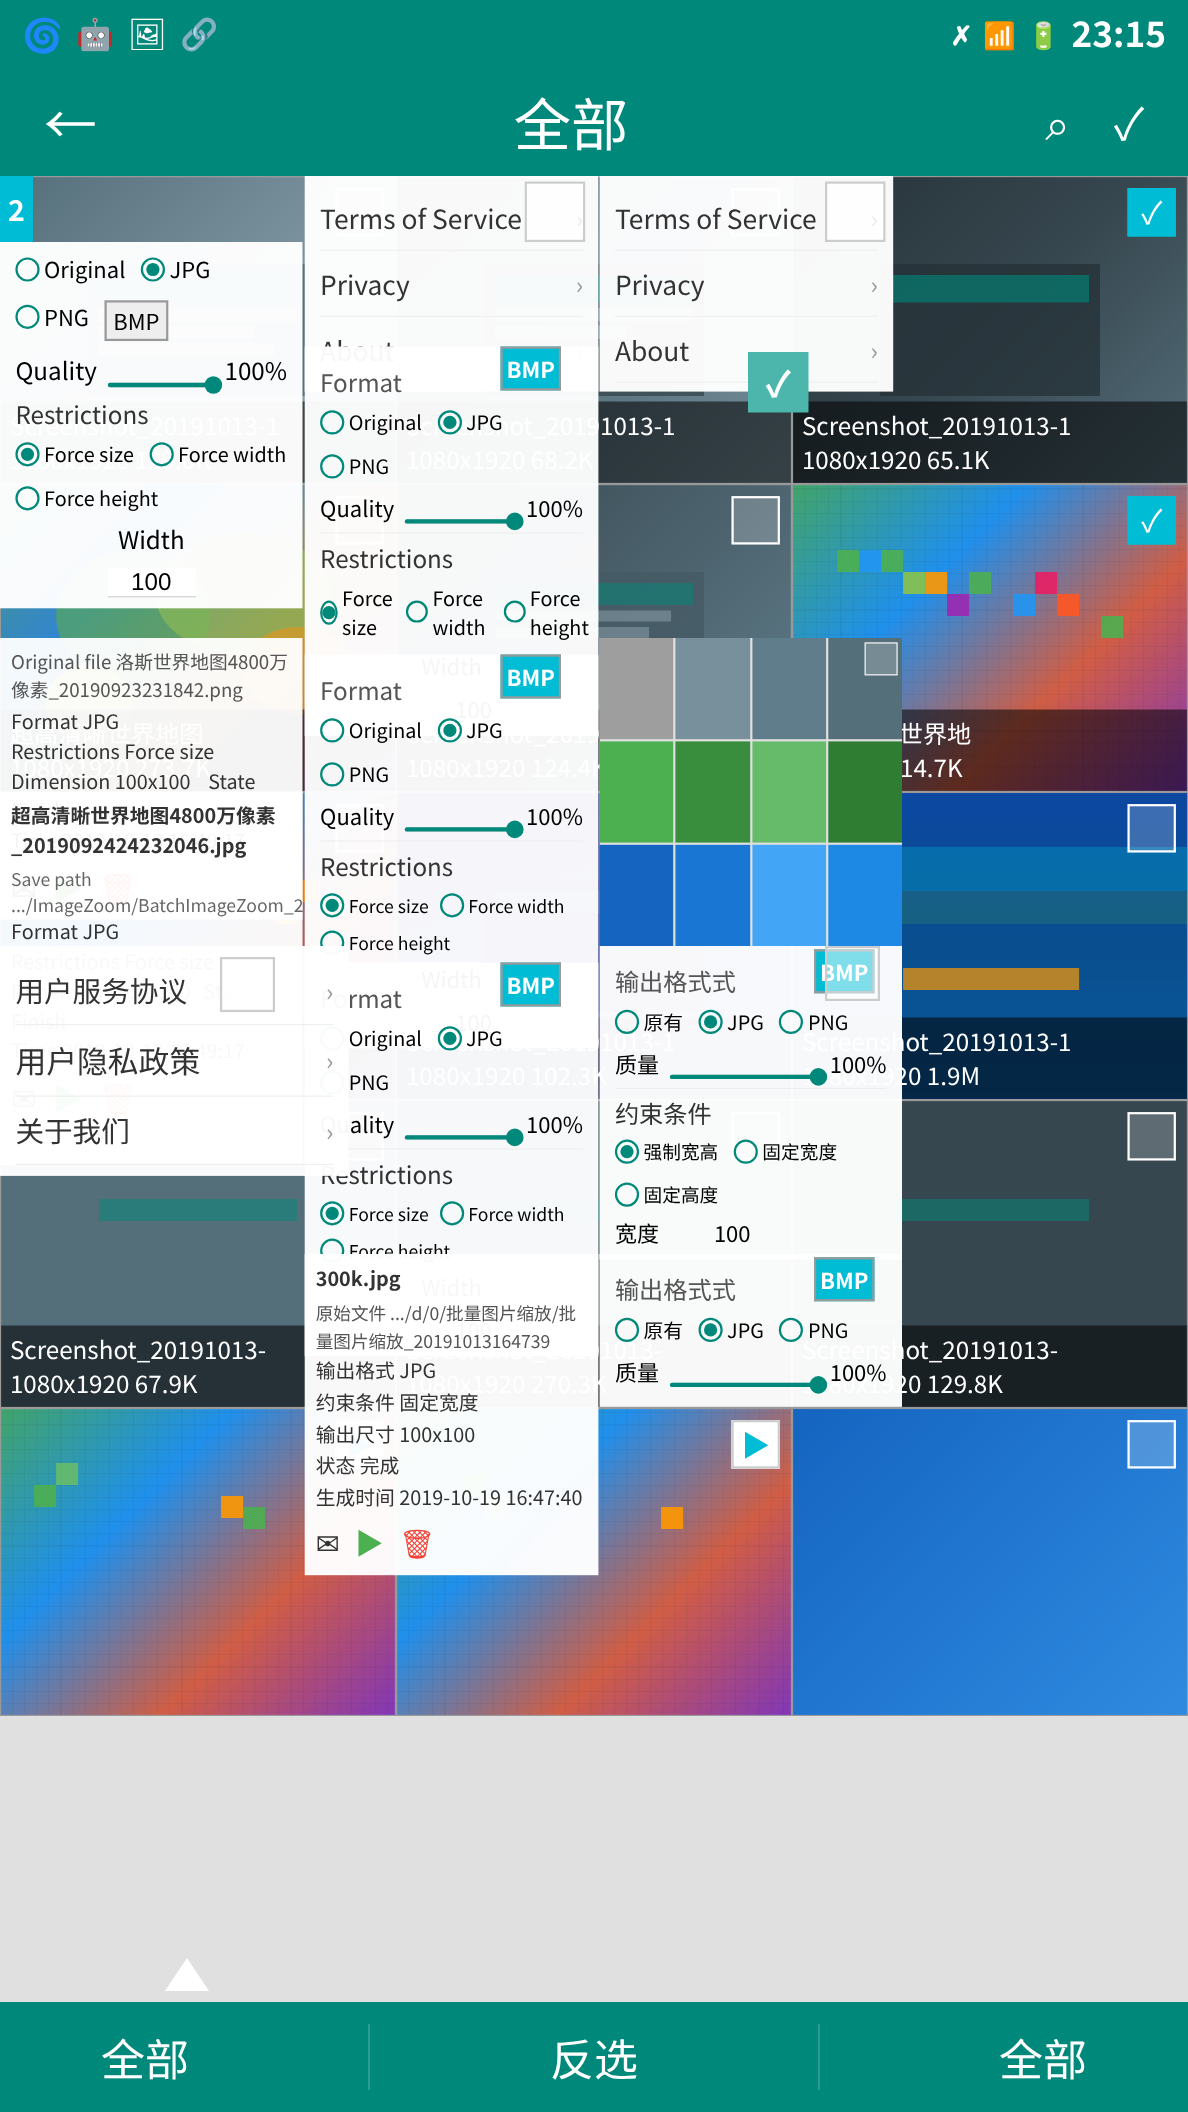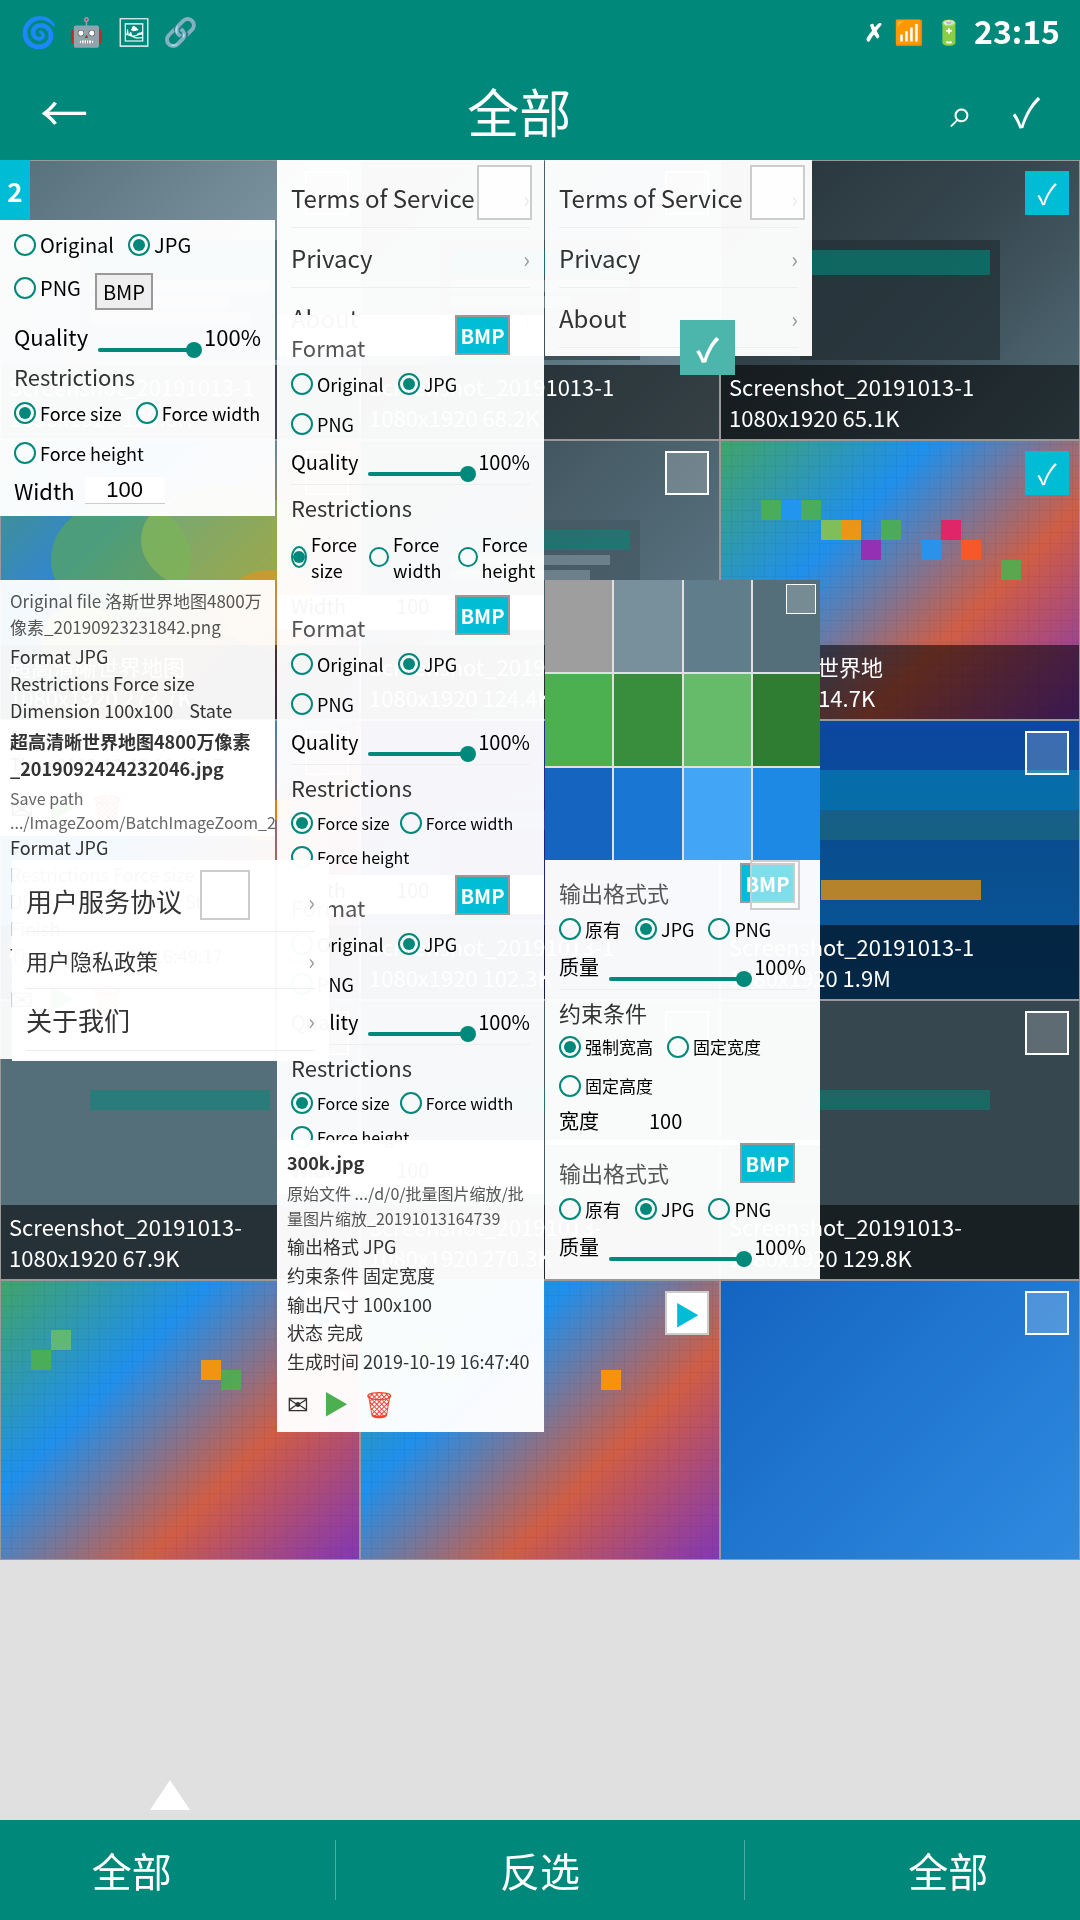--- a/index.html
+++ b/index.html
@@ -201,20 +201,21 @@
       gap: 14px;
       margin-bottom: 8px;
       flex-wrap: wrap;
     }
 
     .width-row {
       display: flex;
       align-items: center;
       gap: 10px;
       font-size: 22px;
+      flex-direction: column;
     }
 
     .width-input {
       border: none;
       border-bottom: 1px solid #ccc;
       font-size: 22px;
       width: 80px;
       text-align: center;
     }
 
@@ -268,21 +269,21 @@
       gap: 14px;
       margin-top: 8px;
     }
     .action-icon {
       font-size: 28px;
     }
 
     
     .cn-menu-panel {
       position: absolute;
-      left: 12px;
+      left: 0;
       top: 715px;
       width: 317px;
       background: rgba(255,255,255,0.97);
       z-index: 12;
       padding: 10px 14px;
     }
 
     
     .bottom-nav {
       position: absolute;
@@ -880,21 +881,21 @@
 
     <div style="position:absolute; top:4px; right:4px; width:30px; height:30px; border:1.5px solid white; background:rgba(255,255,255,0.2);"></div>
   </div>
 
   <div class="cn-menu-panel" style="top:700px;">
     <div class="menu-item">
       <span style="font-size:26px;">用户服务协议</span>
       <span class="arrow">›</span>
     </div>
     <div class="menu-item">
-      <span style="font-size:22px;">用户隐私政策</span>
+      <span style="font-size:28px;">用户隐私政策</span>
       <span class="arrow">›</span>
     </div>
     <div class="menu-item">
       <span style="font-size:26px;">关于我们</span>
       <span class="arrow">›</span>
     </div>
   </div>
 
   <div style="position:absolute; left:200px; top:710px; width:50px; height:50px; border:2px solid #ccc; background:rgba(255,255,255,0.8); z-index:15;"></div>
 

